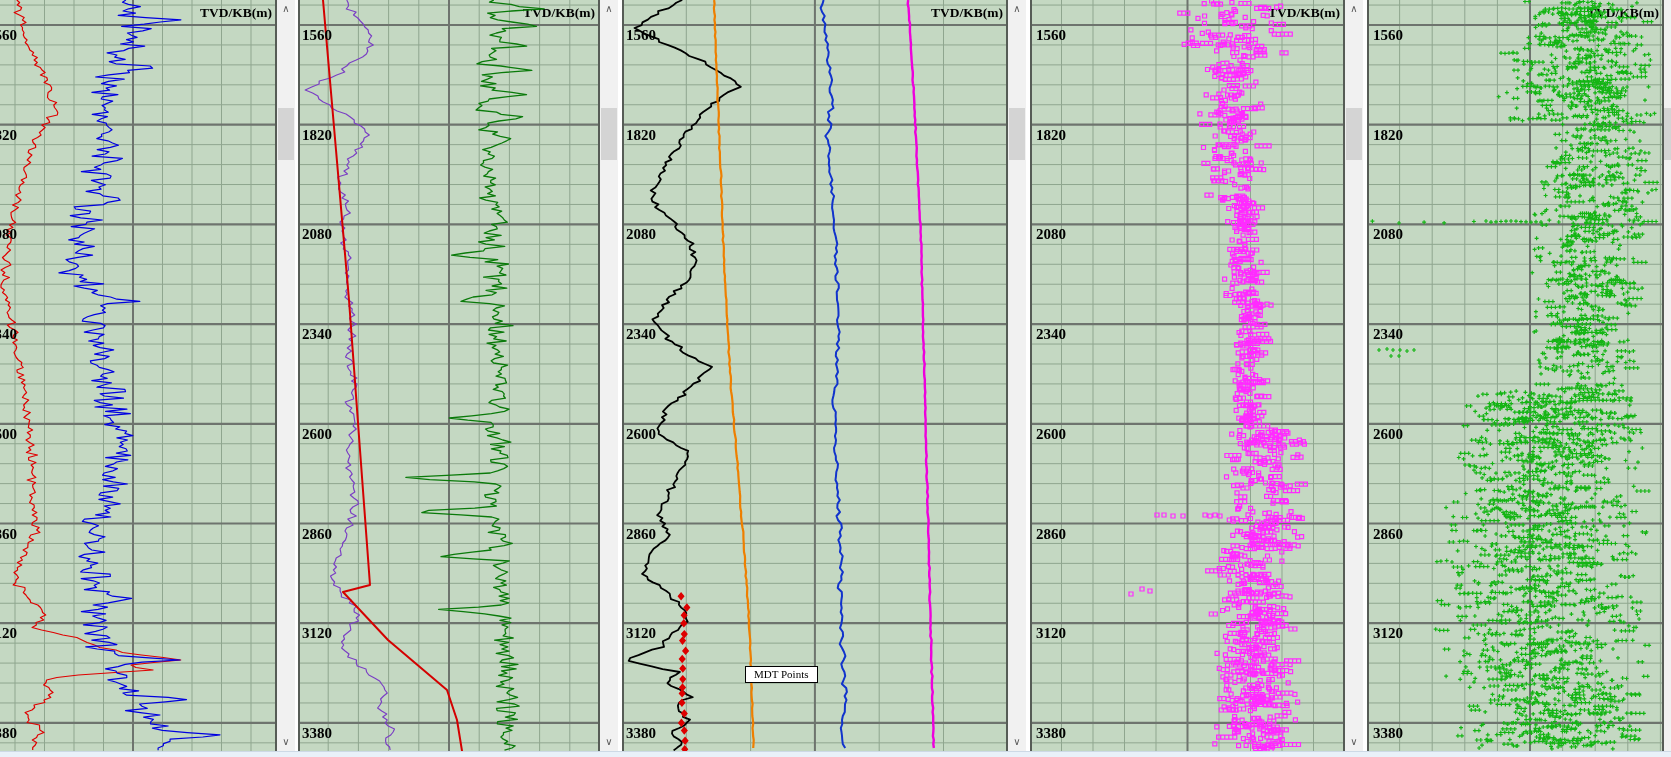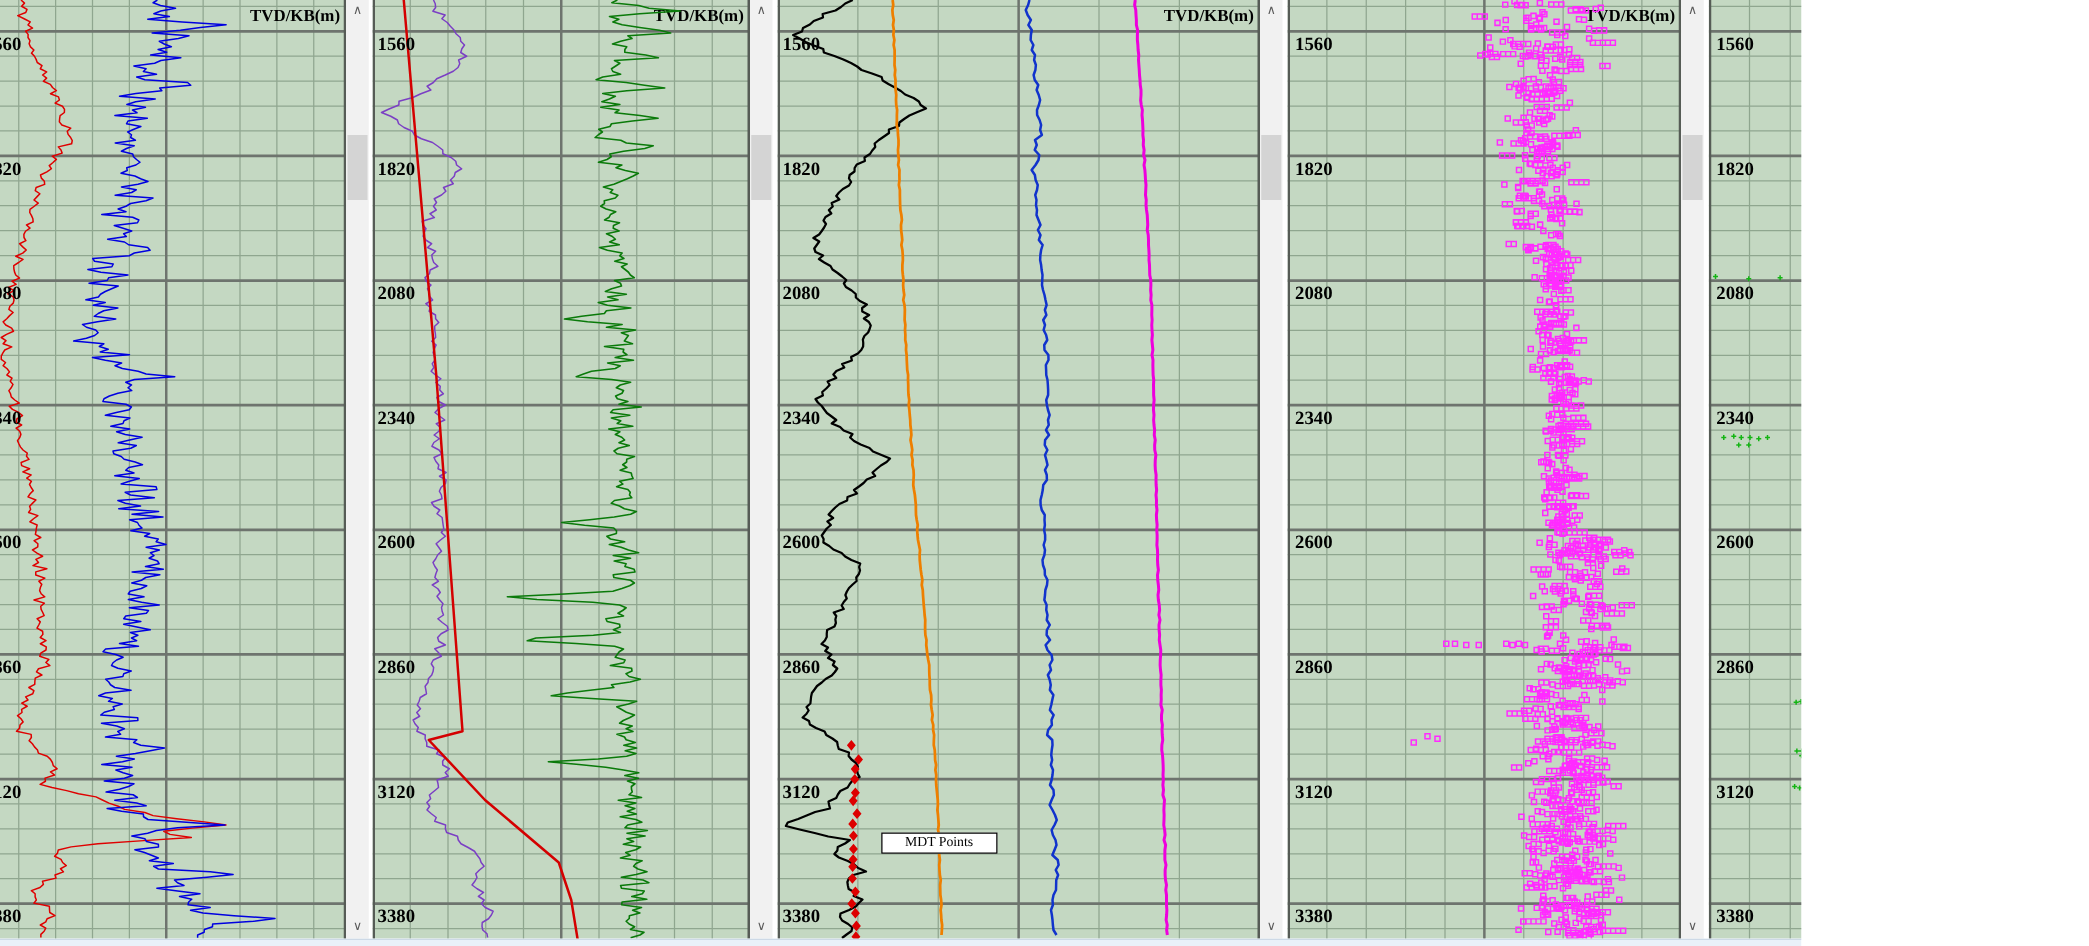--- a/index.html
+++ b/index.html
@@ -1,30 +1,30 @@
 <!DOCTYPE html>
 <html><head>
 <meta charset="utf-8">
 <style>
   html,body{margin:0;padding:0;background:#fff;}
-  #app{position:relative;width:1441px;height:757px;background:#ffffff;overflow:hidden;
+  #app{position:relative;width:1671px;height:757px;background:#ffffff;overflow:hidden;
        font-family:"Liberation Serif",serif;}
   .track{position:absolute;top:0;height:751px;}
   .track svg{display:block;}
   .vscroll{position:absolute;top:0;height:751px;width:18px;background:#f1f1f1;overflow:hidden;}
   .sb-btn{position:absolute;left:0;width:100%;height:16px;display:flex;align-items:center;
           justify-content:center;color:#5a5a5a;font-family:"DejaVu Sans",sans-serif;
           font-size:10px;line-height:10px;user-select:none;}
   .sb-btn.up{top:1px}
   .sb-btn.down{bottom:1px}
   .sb-thumb{position:absolute;left:1px;width:16px;top:108px;height:52px;background:#d4d4d4;}
   .bottom-strip{position:absolute;left:0;top:751px;width:1671px;height:6px;background:#e9f1f9;
                 border-top:1px solid #cdd9e6;box-sizing:border-box;}
-  .mdt{position:absolute;left:705px;top:666px;background:#ffffff;border:1px solid #000;
-       font-size:11px;line-height:15px;padding:0 18px;color:#000;white-space:nowrap;z-index:5;}
+  .mdt{position:absolute;left:745px;top:666px;background:#ffffff;border:1px solid #000;
+       font-size:11px;line-height:15px;padding:0 8px;color:#000;white-space:nowrap;z-index:5;}
 </style>
 </head>
 <body>
 
 <div id="app">
 
   <div class="track" style="left:0;width:277px">
     <svg id="plot0" width="277" height="751">
         <rect x="0" y="0" width="277" height="751" fill="#c4d8c2"></rect>
         <line x1="15" y1="0" x2="15" y2="751" stroke="#8fa68f" stroke-width="1"></line>

